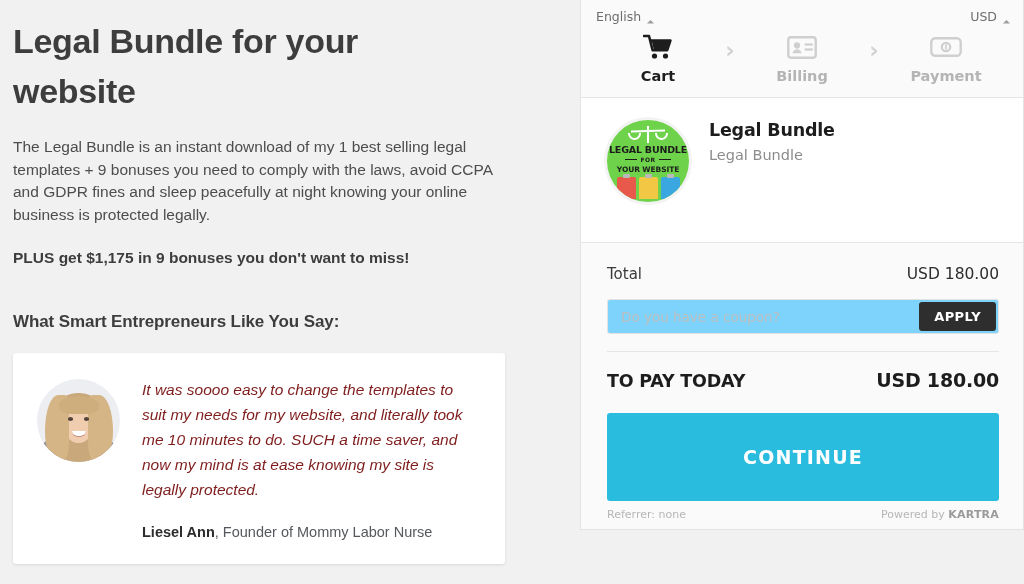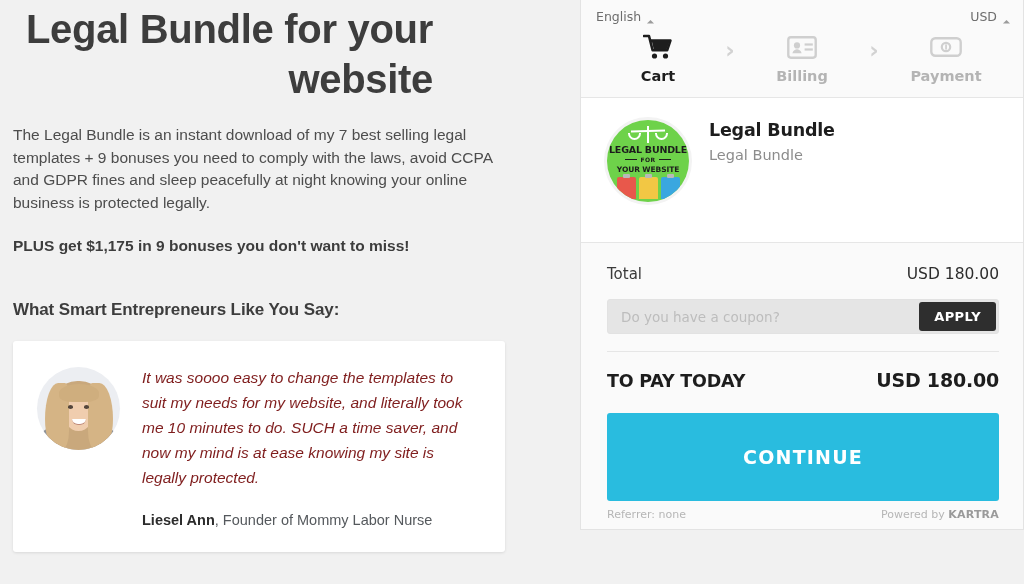--- a/index.html
+++ b/index.html
@@ -28,28 +28,27 @@
   
   .left-col {
     width: 580px;
     height: 584px;
     padding: 0 14px 0 13px;
     background: #f1f1f1;
     overflow: hidden;
   }
 
   .headline {
-    font-size: 40px;
+    font-size: 34px;
     line-height: 50px;
     font-weight: bold;
     color: #3d3d3d;
     letter-spacing: -0.3px;
-    padding-top: 4px;
+    padding-top: 16px;
     max-width: 420px;
-    text-align: right;
   }
 
   .body-para {
     font-size: 15.5px;
     line-height: 22.5px;
     color: #4d4d4d;
     max-width: 482px;
   }
   .para-1 { margin-top: 22px; }
   .para-2 { margin-top: 20px; }
@@ -345,21 +344,21 @@
     align-items: baseline;
     font-size: 15px;
     color: #3a3a3a;
   }
   .total-row .amount { font-size: 15.5px; color: #2d2d2d; }
 
   .coupon-wrap {
     margin-top: 16px;
     display: flex;
     align-items: stretch;
-    background: #e5e5e5;
+    background: #7dd3fc;
     border: 1px solid #e2e2e2;
     border-radius: 3px;
     height: 35px;
     overflow: hidden;
   }
   .coupon-input {
     flex: 1 1 auto;
     border: none;
     outline: none;
     padding: 0 13px;
@@ -437,21 +436,21 @@
 </style>
 </head>
 <body>
 
 <div id="page">
 
   <div class="left-col">
 
     <h1 class="headline">Legal Bundle for your website</h1>
 
-    <p class="body-para para-2">The Legal Bundle is an instant download of my 7 best selling legal templates + 9 bonuses you need to comply with the laws, avoid CCPA and GDPR fines and sleep peacefully at night knowing your online business is protected legally.</p>
+    <p class="body-para para-2">The Legal Bundle is an instant download of my 1 best selling legal templates + 9 bonuses you need to comply with the laws, avoid CCPA and GDPR fines and sleep peacefully at night knowing your online business is protected legally.</p>
 
     <p class="plus-line">PLUS get $1,175 in 9 bonuses you don't want to miss!</p>
 
     <h2 class="section-title">What Smart Entrepreneurs Like You Say:</h2>
 
     <div class="testimonial-card">
       <div class="avatar">
         <div class="shoulders"></div>
         <div class="shirt"></div>
         <div class="hair-back"></div>

